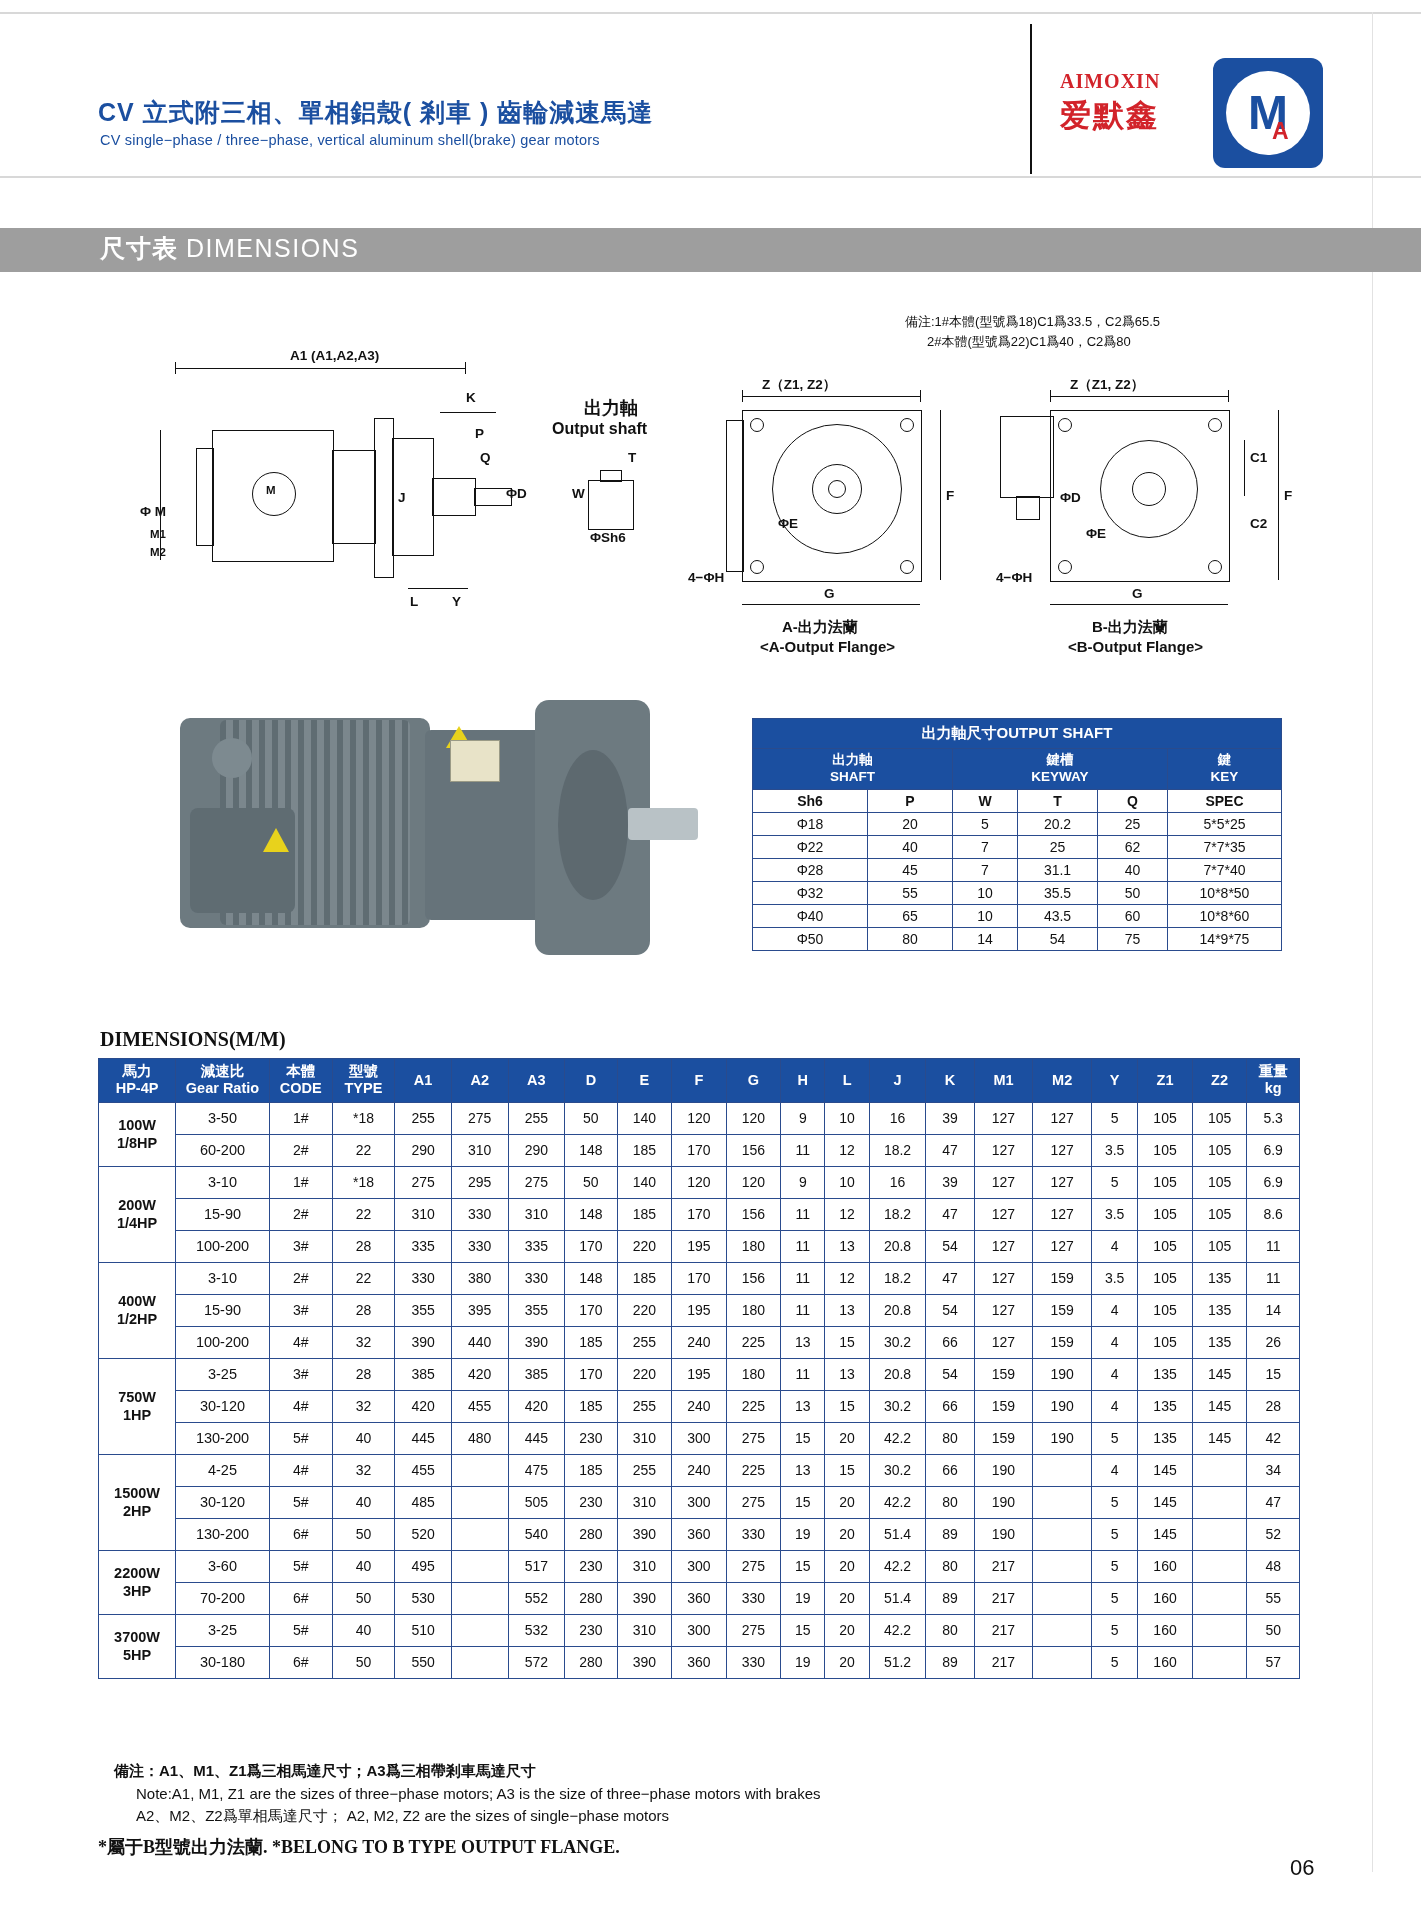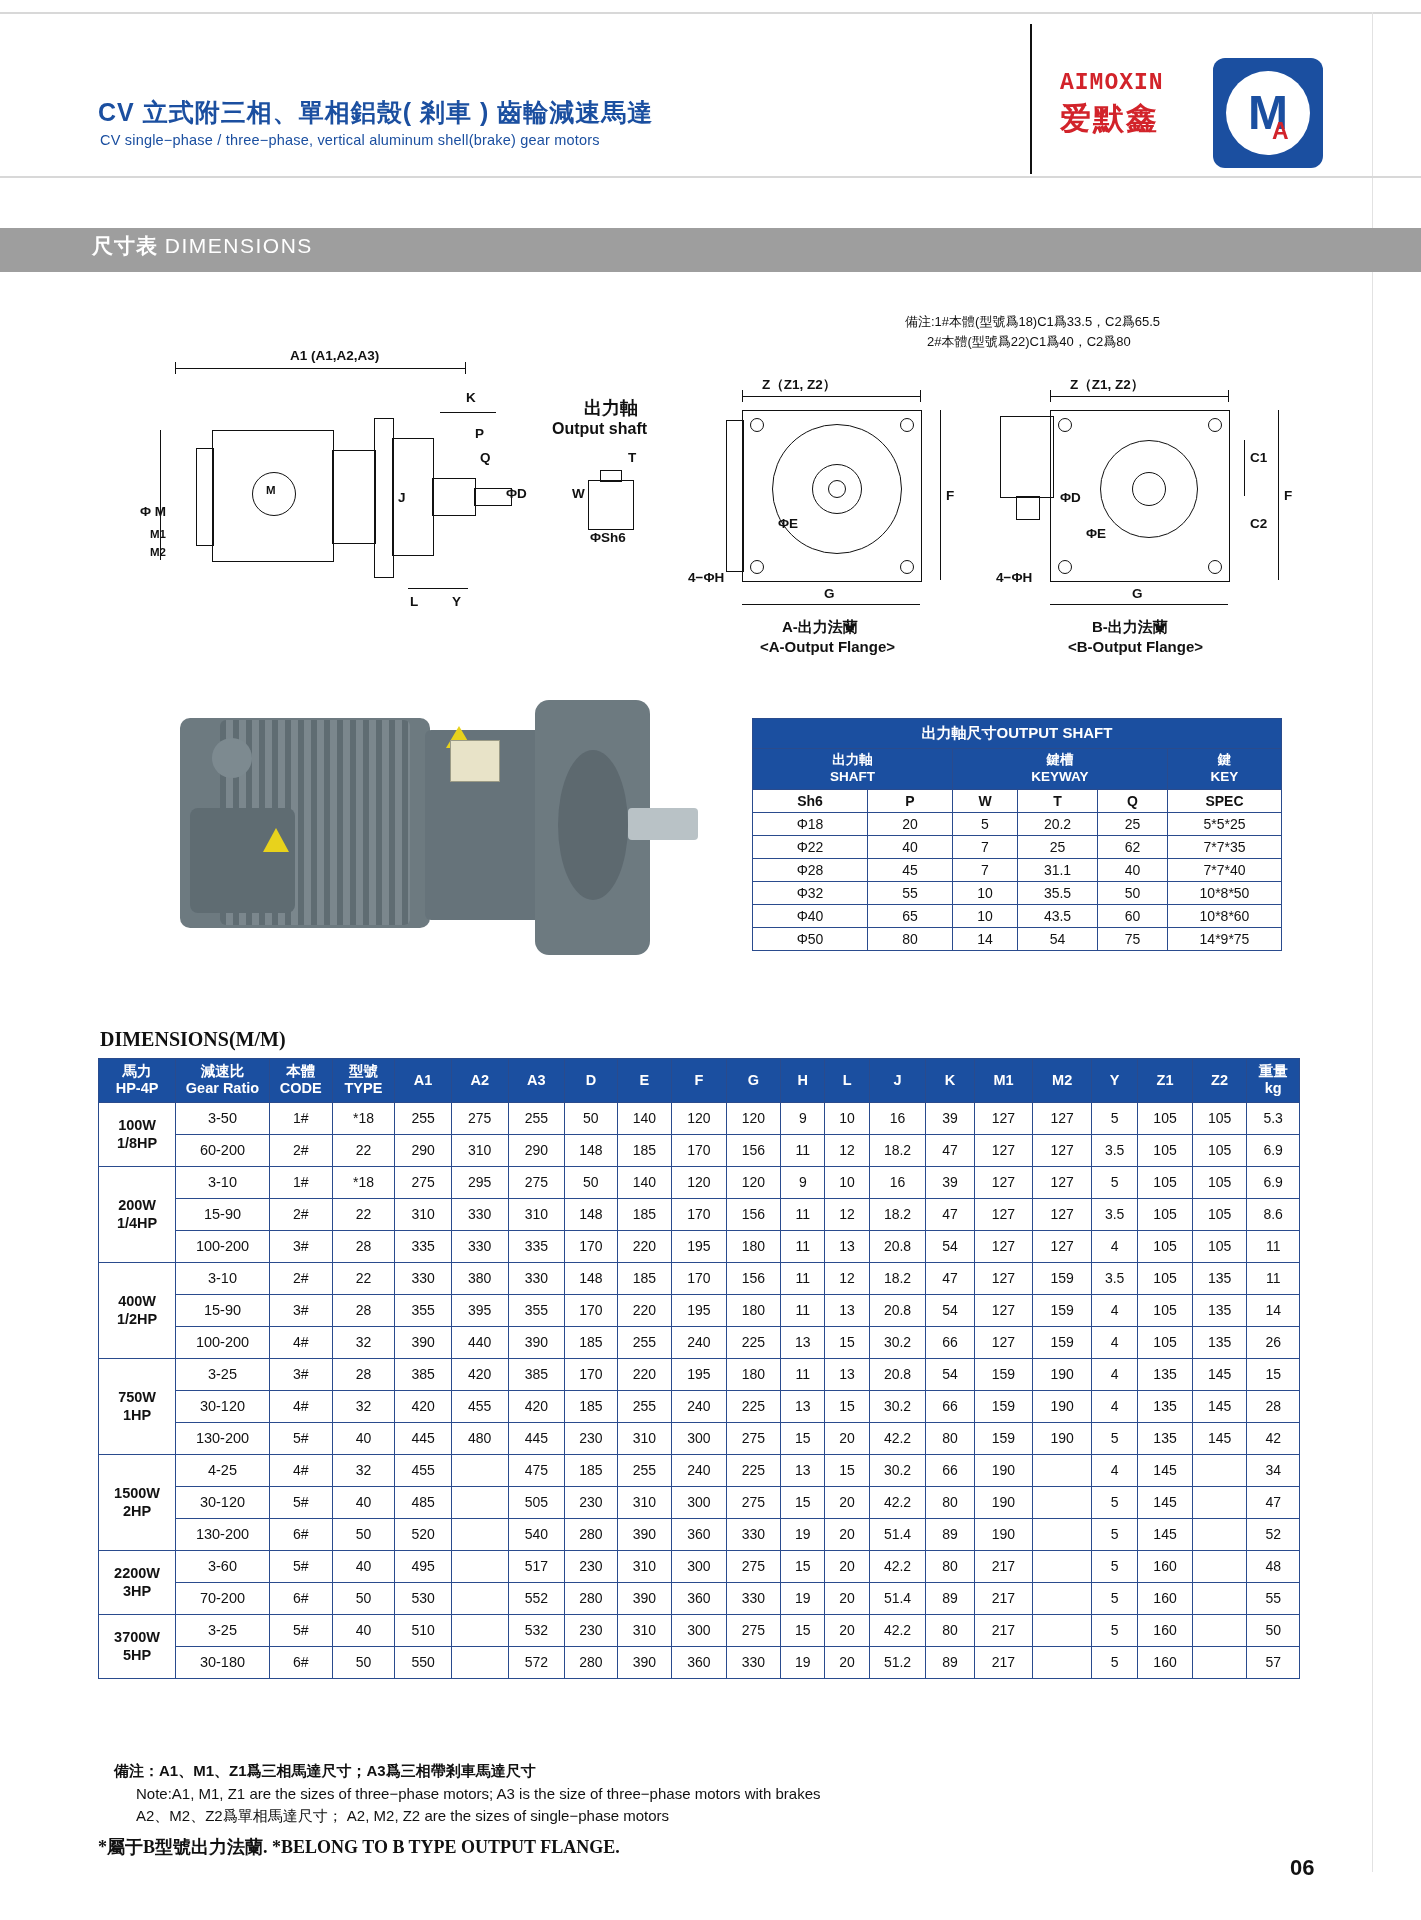--- a/index.html
+++ b/index.html
@@ -15,21 +15,21 @@
   .hdr-vline{position:absolute;left:1030px;top:24px;width:2px;height:150px;background:#111;}
   .hdr-title-cn{
     position:absolute;left:98px;top:96px;width:760px;
     font-size:25px;font-weight:bold;color:#1b4fa0;letter-spacing:1px;
   }
   .hdr-title-en{
     position:absolute;left:100px;top:132px;width:760px;
     font-size:14.5px;color:#1b4fa0;letter-spacing:0.2px;
   }
   .brand{position:absolute;left:1060px;top:70px;width:140px;text-align:left;}
-  .brand-en{font-size:23px;font-weight:bold;color:#d2232a;letter-spacing:1px;font-family:Liberation Mono, monospace;}
+  .brand-en{font-size:20px;font-weight:bold;color:#d2232a;letter-spacing:1px;font-family:Liberation Serif, serif;}
   .brand-cn{font-size:31px;font-weight:bold;color:#d2232a;letter-spacing:2px;margin-top:2px;}
   .logo-badge{
     position:absolute;left:1213px;top:58px;width:110px;height:110px;
     background:#1b4fa0;border-radius:12px;
   }
   .logo-gear{
     position:absolute;left:1226px;top:71px;width:84px;height:84px;border-radius:50%;
     background:#ffffff;
   }
   .logo-m{
@@ -41,22 +41,22 @@
     position:absolute;left:1272px;top:118px;font-size:23px;font-weight:bold;color:#d2232a;
   }
   .hdr-bot-rule{position:absolute;left:0;top:176px;width:1421px;height:2px;background:#d8d8d8;}
 
   
   .band{
     position:absolute;left:0;top:228px;width:1421px;height:44px;
     background:#9e9e9e;
   }
   .band-inner{
-    position:absolute;left:92px;top:232px;
-    font-size:21px;font-weight:bold;color:#ffffff;letter-spacing:1px;
+    position:absolute;left:100px;top:232px;
+    font-size:25px;font-weight:bold;color:#ffffff;letter-spacing:1px;
   }
   .band-inner .en{font-weight:normal;letter-spacing:1.5px;}
 
   
   .note-top{
     position:absolute;left:905px;top:312px;width:420px;
     font-size:13px;line-height:1.55;color:#111;
   }
 
   
@@ -112,21 +112,21 @@
   }
   .dim-table td.hp{font-weight:bold;font-size:14.5px;line-height:1.25;}
   .dim-table td.ratio{font-size:14.5px;}
 
   
   .notes{position:absolute;left:98px;top:1760px;width:1000px;font-size:15px;line-height:1.5;color:#111;}
   .notes .l1{font-weight:bold;margin-left:16px;}
   .notes .l2{margin-left:38px;}
   .notes .l3{margin-left:38px;}
   .notes .bold{font-weight:bold;font-family:"Liberation Serif",serif;font-size:18px;margin-top:6px;}
-  .pagenum{position:absolute;left:1290px;top:1855px;font-size:22px;font-weight:bold;color:#111;}
+  .pagenum{position:absolute;left:1290px;top:1855px;font-size:22px;font-weight:normal;color:#111;}
   .side-rule{position:absolute;left:1372px;top:12px;width:1px;height:1860px;background:#e2e2e2;}
 </style>
 </head>
 <body>
 
 <div class="page">
 
   <div class="top-rule"></div>
   <div class="side-rule"></div>
   <div class="hdr-vline"></div>

